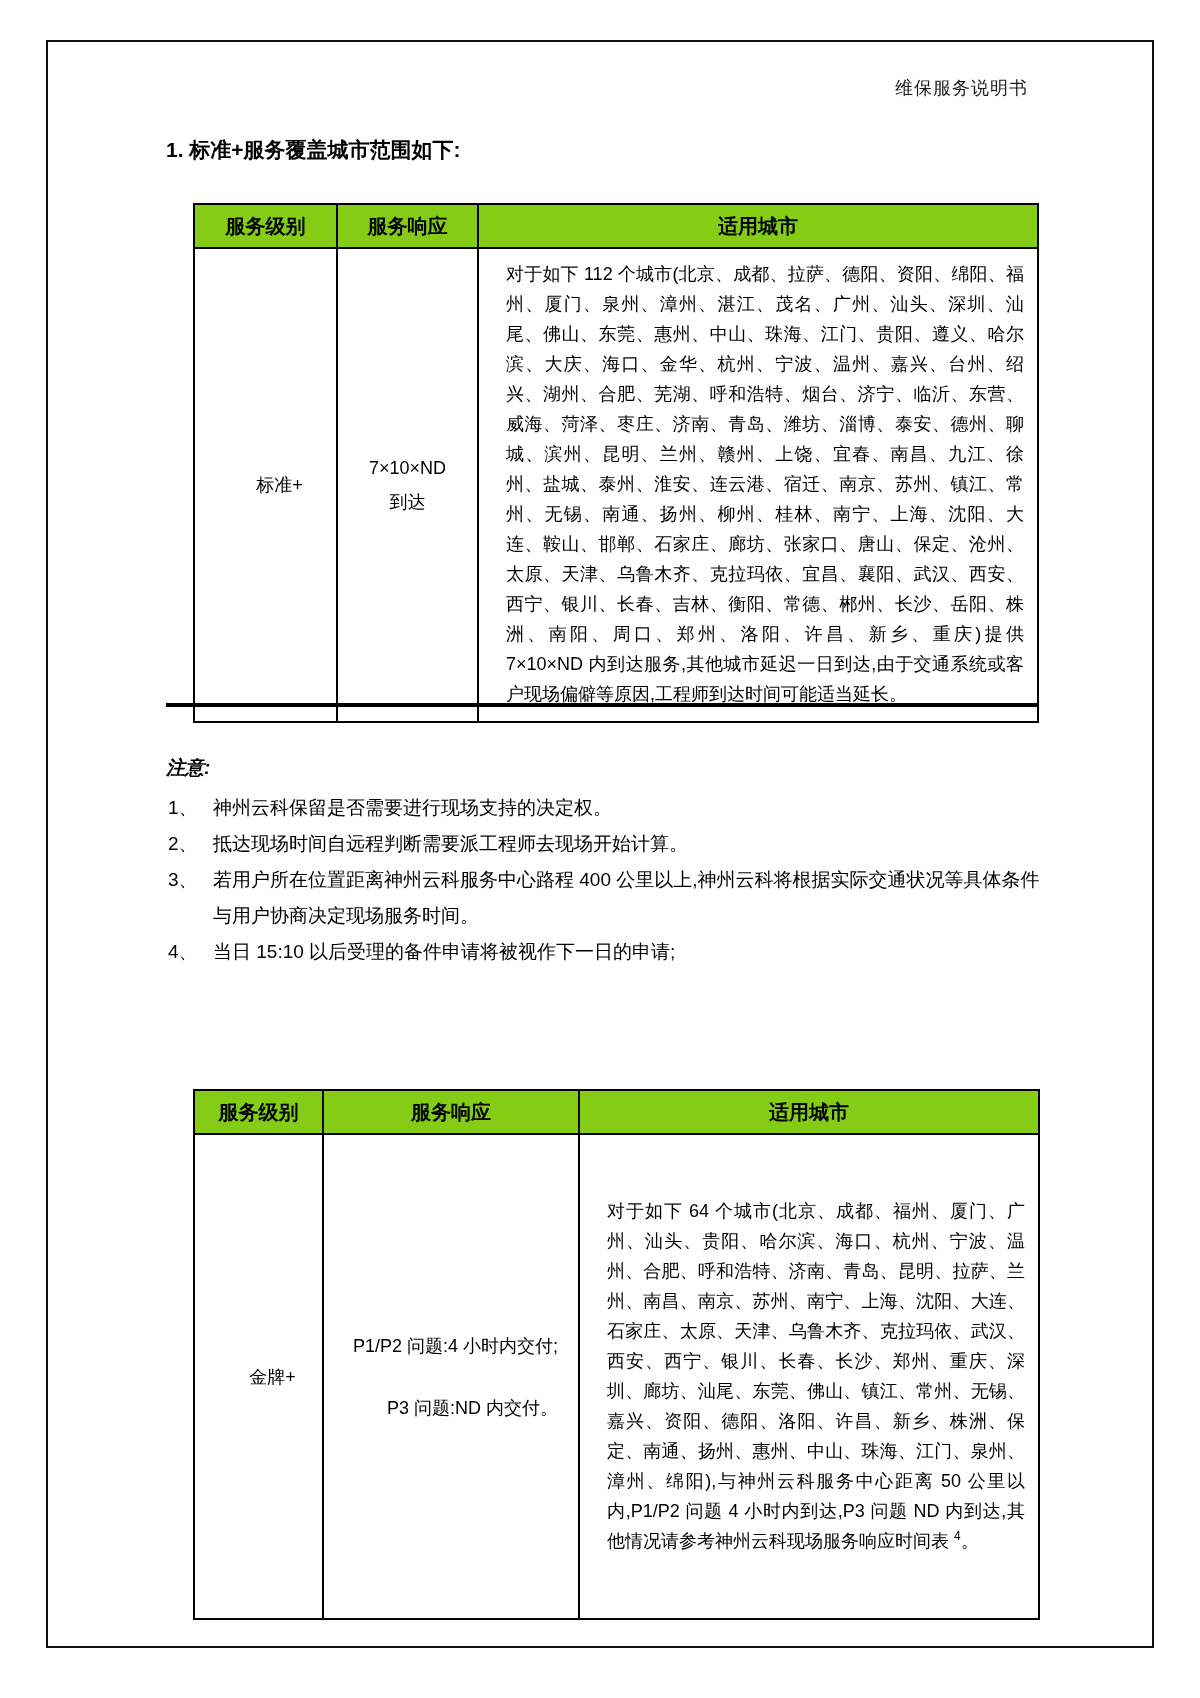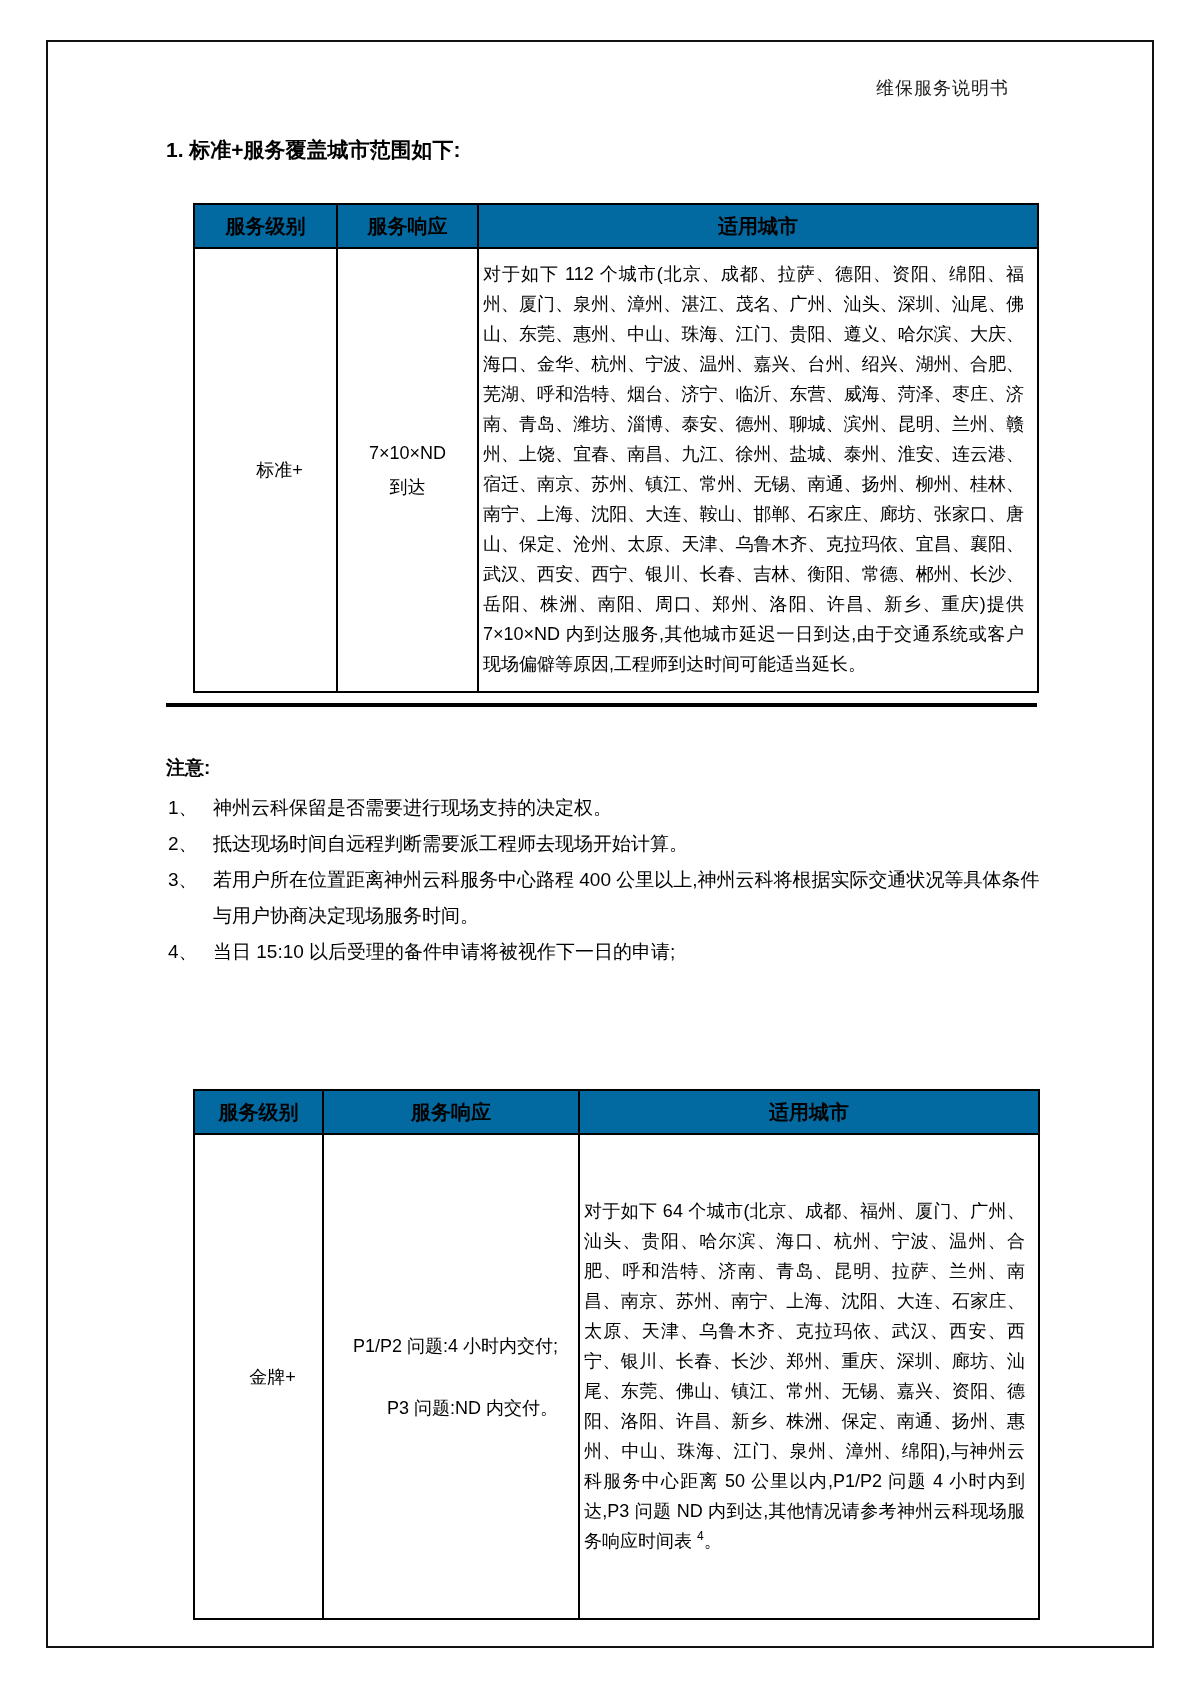--- a/index.html
+++ b/index.html
@@ -11,21 +11,21 @@
     position: relative;
     overflow: hidden;
   }
   .page { position: absolute; inset: 0; background: #fff; }
   .page-frame {
     position: absolute; left: 46px; top: 40px;
     width: 1108px; height: 1608px;
     border: 2px solid #111;
   }
   .doc-header {
-    position: absolute; top: 76px; right: 191px;
+    position: absolute; top: 76px; right: 172px;
     font-family: "Liberation Serif", serif;
     font-size: 18px; letter-spacing: 1px; color: #1a1a1a;
   }
   .section-heading {
     position: absolute; left: 166px;
     font-size: 21px; font-weight: 700; color: #000;
   }
   #section1-heading { top: 136px; }
   #section2-heading { top: 1026px; }
 
@@ -33,49 +33,49 @@
     position: absolute; left: 193px;
     border-collapse: collapse;
     table-layout: fixed;
   }
   #table1 { top: 203px; width: 844px; }
   #table2 { top: 1089px; width: 845px; }
   table.svc-table th, table.svc-table td {
     border: 2px solid #000;
   }
   table.svc-table th {
-    background: #0369a1;
+    background: #84cc16;
     font-size: 20px; font-weight: 700;
     height: 44px; text-align: center; vertical-align: middle;
   }
   table.svc-table td {
     vertical-align: middle;
     font-size: 18px;
   }
   td.level-cell { text-align: center; font-size: 19px; padding-left: 28px; }
   td.response-cell { text-align: center; font-size: 19px; line-height: 34px; padding: 20px; }
   td.cities-cell {
     text-align: justify;
-    padding: 10px 13px 12px 4px;
+    padding: 10px 13px 12px 27px;
     line-height: 30px;
     font-size: 18px;
   }
   #table1 td.cities-cell { height: 437px; }
   #table2 td.cities-cell { height: 485px; }
   #table2 .response-cell .resp-par { margin: 0 0 0 0; text-align: right; }
   #table2 .response-cell .resp-gap { height: 28px; }
   sup.fn { font-size: 12px; vertical-align: super; line-height: 0; }
 
   .notes-divider {
     position: absolute; left: 166px; top: 703px;
     width: 871px; height: 4px; background: #000;
   }
   .notes-label {
     position: absolute; left: 166px; top: 755px;
-    font-size: 19px; font-weight: 700;
+    font-size: 19px; font-weight: 700; font-style: italic;
   }
   .notes-list {
     position: absolute; left: 168px; top: 790px; width: 872px;
   }
   .note-item {
     display: grid; grid-template-columns: 45px 1fr;
     font-size: 19px; line-height: 36px;
     margin-bottom: 0px;
   }
   .footer-page {

